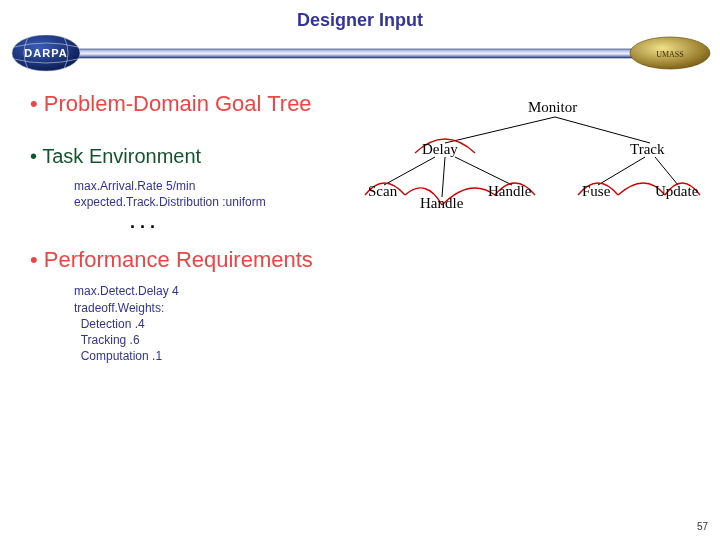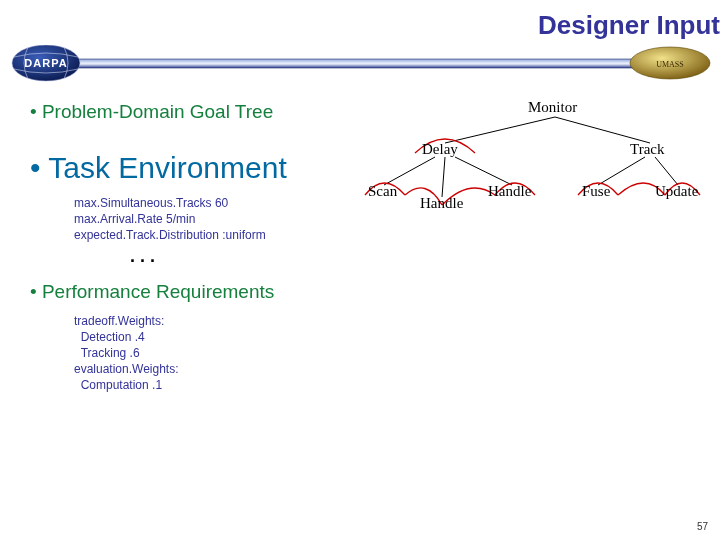--- a/index.html
+++ b/index.html
@@ -1,20 +1,20 @@
 <!DOCTYPE html>
 <html><head>
 <meta charset="utf-8">
 <style>
   body{margin:0;width:720px;height:540px;font-family:Arial,Helvetica,sans-serif;color:#000;background:#fff;position:relative}
-  .title{text-align:right;font-size:26px;font-weight:bold;color:#333399;margin-top:10px}
+  .title{text-align:center;font-size:18px;font-weight:bold;color:#333399;margin-top:10px}
   .rule{position:relative;height:38px;margin:4px 0 18px}
   .rule svg{position:absolute;left:0;top:0}
-  .bullet{font-size:19px;color:#15803d;margin:2px 0 10px 30px}
-  .bullet2{font-size:30px;color:#0369a1;margin:28px 2px 10px 30px}
+  .bullet{font-size:22px;color:#ef4444;margin:2px 0 10px 30px}
+  .bullet2{font-size:20px;color:#14532d;margin:28px 2px 10px 30px}
   .env{font-size:12px;color:#333399;margin-left:74px;line-height:1.35}
   .dots{font-size:18px;margin-left:130px;margin-top:2px;font-weight:bold}
   .perf{font-size:12px;color:#333399;margin-left:74px;line-height:1.35}
   .tree{position:absolute;left:360px;top:95px;width:360px;height:130px;font-family:'Times New Roman',serif}
   .node{position:absolute;font-size:15px;font-weight:normal;color:#000}
   .pagenum{position:absolute;right:12px;bottom:8px;font-size:10px;color:#333}
 </style>
 </head>
 <body>
 
@@ -80,28 +80,27 @@
   <div class="node" style="left:270px;top:46px">Track</div>
   <div class="node" style="left:8px;top:88px">Scan</div>
   <div class="node" style="left:60px;top:100px">Handle</div>
   <div class="node" style="left:128px;top:88px">Handle</div>
   <div class="node" style="left:222px;top:88px">Fuse</div>
   <div class="node" style="left:295px;top:88px">Update</div>
 </div>
 
 <div class="bullet2">• <span>Task Environment</span></div>
 <div class="env">
-  <div>max.Simultaneous.Tracks 60</div>
   <div>max.Arrival.Rate 5/min</div>
   <div>expected.Track.Distribution :uniform</div>
 </div>
 <div class="dots">. . .</div>
 
 <div class="bullet" style="margin-top:14px">• <span>Performance Requirements</span></div>
 <div class="perf">
+  <div>max.Detect.Delay 4</div>
   <div>tradeoff.Weights:</div>
   <div>&nbsp;&nbsp;Detection .4</div>
   <div>&nbsp;&nbsp;Tracking .6</div>
-  <div>evaluation.Weights:</div>
   <div>&nbsp;&nbsp;Computation .1</div>
 </div>
 
 <div class="pagenum">57</div>
 
 </body></html>

